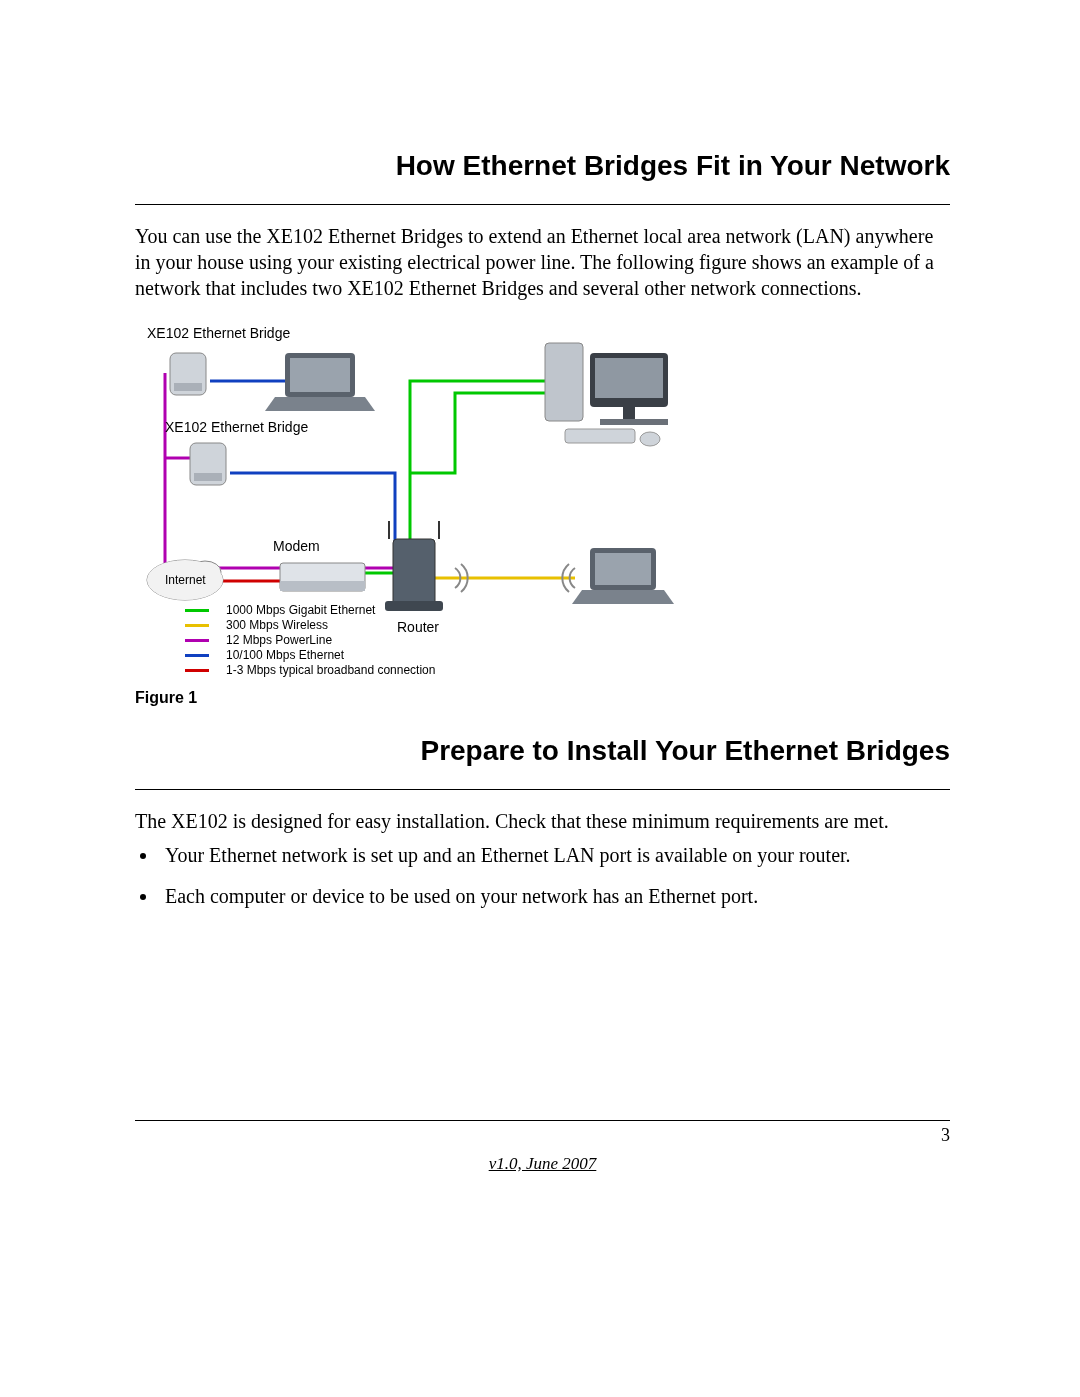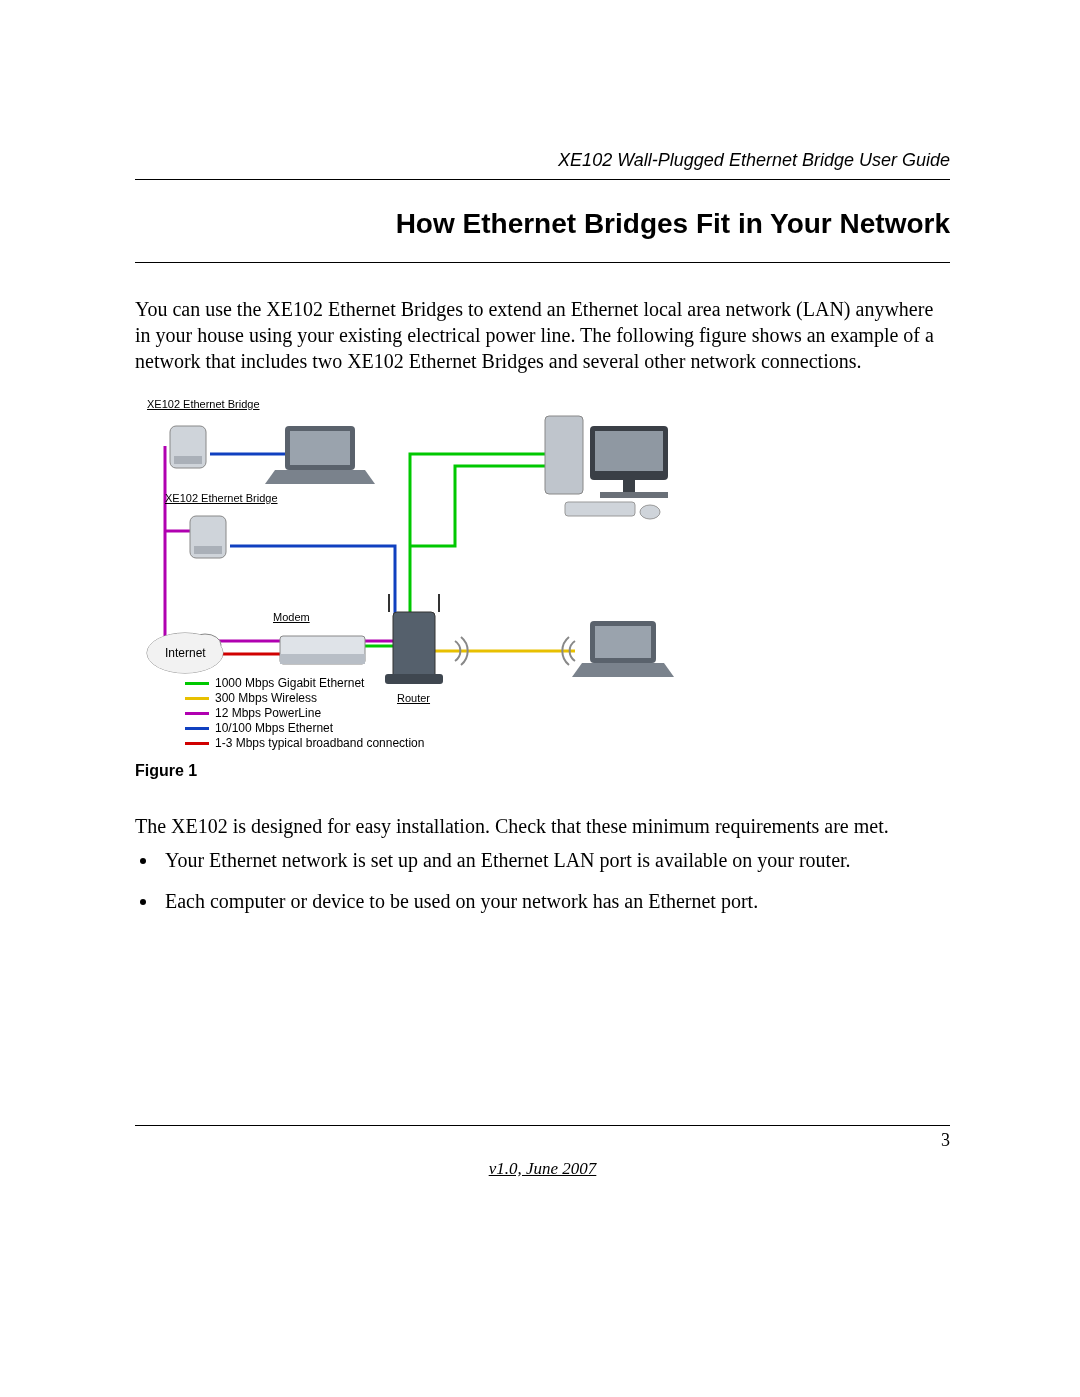--- a/index.html
+++ b/index.html
@@ -30,21 +30,21 @@
     font-weight: bold;
     font-size: 28px;
     margin: 0 0 6px 0;
     padding-bottom: 22px;
     border-bottom: 1px solid #000;
     text-align: right;
   }
   p.body {
     font-size: 20px;
     line-height: 1.3;
-    margin: 33px 0 22px 0;
+    margin: 18px 0 22px 0;
   }
   .figure-area {
     position: relative;
     width: 820px;
     height: 360px;
     margin-bottom: 6px;
   }
   .fig-caption {
     font-family: Arial, Helvetica, sans-serif;
     font-weight: bold;
@@ -79,51 +79,49 @@
     font-family: "Times New Roman", Times, serif;
     font-style: italic;
     font-size: 17px;
     margin-top: 8px;
     text-decoration: underline;
   }
   
   .dlabel {
     position: absolute;
     font-family: Arial, Helvetica, sans-serif;
-    font-size: 11px;
+    font-size: 14px;
     white-space: nowrap;
-    text-decoration: underline;
   }
   .legend {
     position: absolute;
     font-family: Arial, Helvetica, sans-serif;
     font-size: 12px;
     line-height: 1.25;
   }
   .legend-row {
     display: flex;
     align-items: center;
-    gap: 6px;
+    gap: 17px;
   }
   .legend-swatch {
     width: 24px;
     height: 3px;
   }
   .internet-cloud-text {
     position: absolute;
     font-family: Arial, Helvetica, sans-serif;
     font-size: 12px;
   }
 </style>
 </head>
 <body>
 
 <div class="page">
 
-  <div class="doc-header">XE102 Wall-Plugged Ethernet Bridge User Guide</div>
 
   <h2 class="section">How Ethernet Bridges Fit in Your Network</h2>
 
   <p class="body">You can use the XE102 Ethernet Bridges to extend an Ethernet local area network (LAN) anywhere in your house using your existing electrical power line. The following figure shows an example of a network that includes two XE102 Ethernet Bridges and several other network connections.</p>
 
   <div class="figure-area">
 
     <svg width="820" height="360" viewBox="0 0 820 360" style="position:absolute;left:0;top:0">
 
       <polyline points="30,50 30,135" fill="none" stroke="#b000b0" stroke-width="3"></polyline>
@@ -233,20 +231,21 @@
       <div class="legend-row">
         <span class="legend-swatch" style="background:#d00000"></span>
         <span>1-3 Mbps typical broadband connection</span>
       </div>
     </div>
 
   </div>
 
   <div class="fig-caption">Figure 1</div>
 
+  <h2 class="section">Prepare to Install Your Ethernet Bridges</h2>
 
   <p class="body" style="margin-bottom:6px;">The XE102 is designed for easy installation. Check that these minimum requirements are met.</p>
 
   <ul class="bullets">
     <li>Your Ethernet network is set up and an Ethernet LAN port is available on your router.</li>
     <li>Each computer or device to be used on your network has an Ethernet port.</li>
   </ul>
 
   <div class="footer-rule"></div>
   <div class="footer-block">

